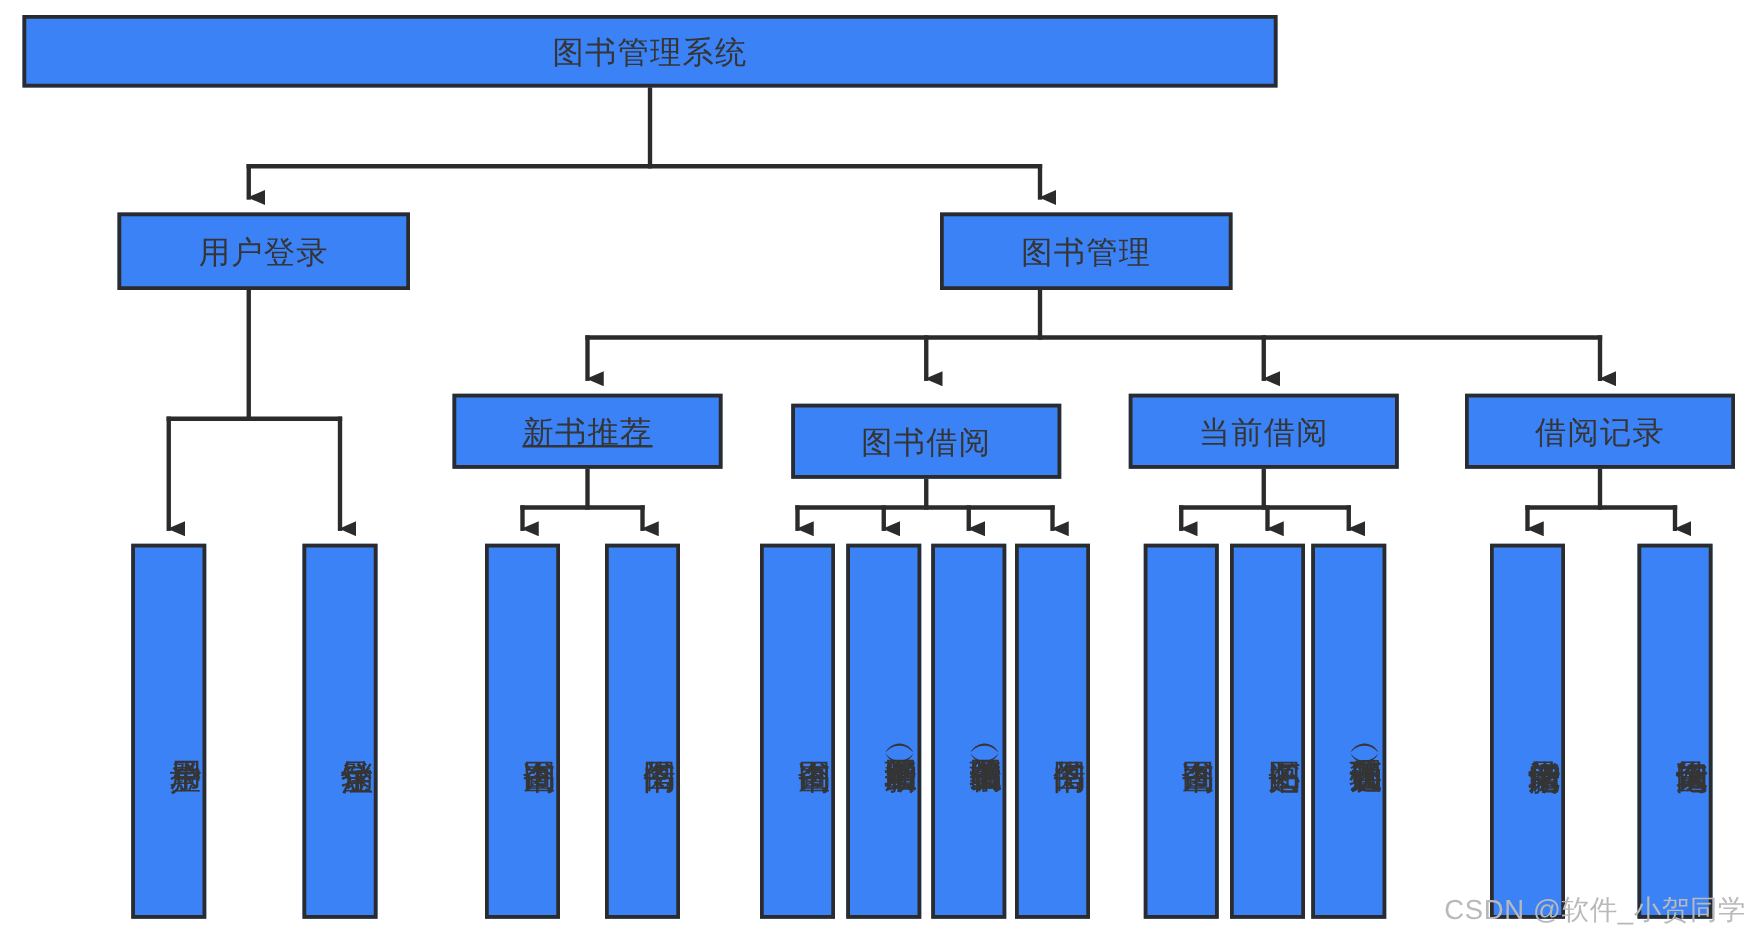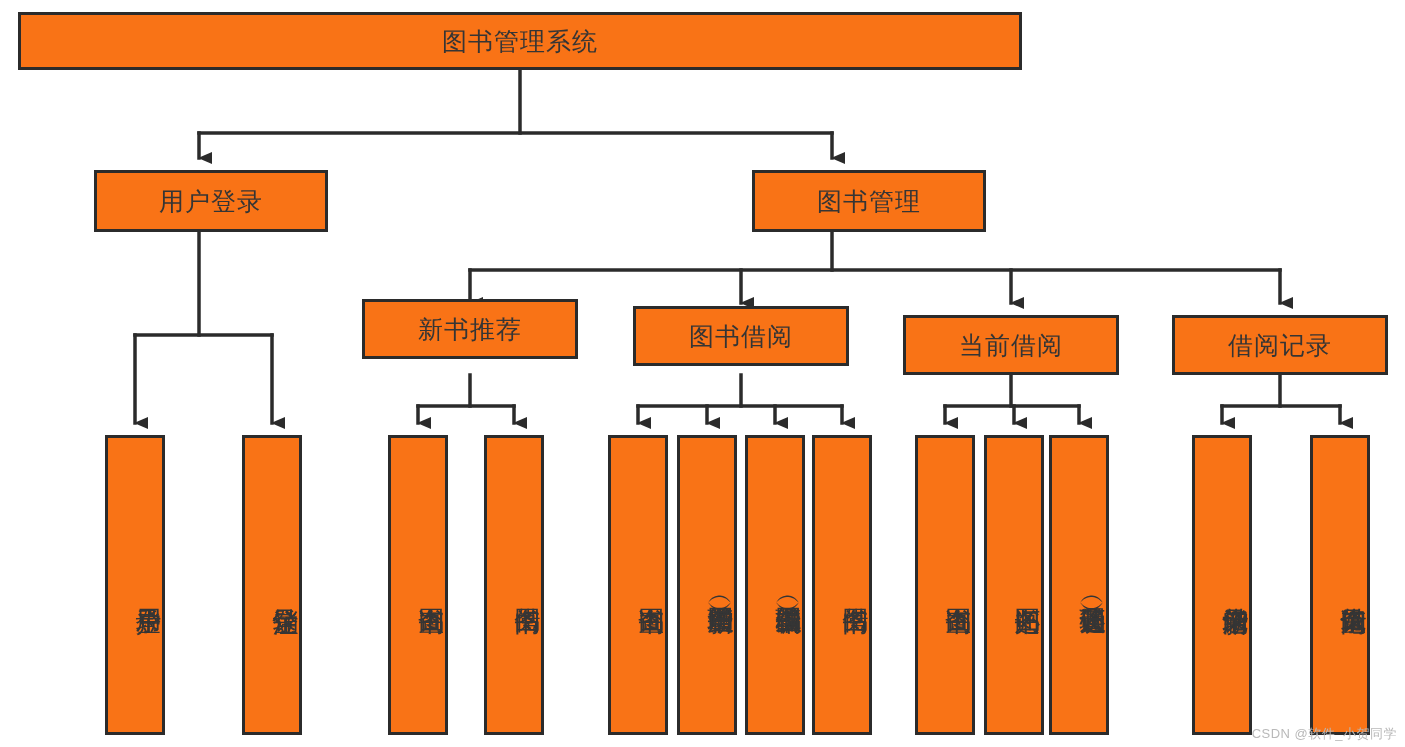--- a/index.html
+++ b/index.html
@@ -19,21 +19,21 @@
   }
   #diagram-svg {
     position: absolute;
     left: 0;
     top: 0;
   }
   .node-box {
     position: absolute;
     box-sizing: border-box;
     border: 3px solid #2b2b2b;
-    background: #f97316;
+    background: #3b82f6;
     display: flex;
     align-items: center;
     justify-content: center;
     color: #353535;
   }
   .node-box.horizontal {
     font-size: 25px;
     letter-spacing: 1px;
   }
   .node-box.vertical {
@@ -50,21 +50,21 @@
     padding-top: 3px;
   }
   .node-label {
     display: block;
     white-space: nowrap;
   }
   #watermark {
     position: absolute;
     right: 8px;
     bottom: 4px;
-    font-size: 13px;
+    font-size: 22px;
     color: #b9b9b9;
     letter-spacing: 0.5px;
     white-space: nowrap;
     pointer-events: none;
   }
 </style>
 </head>
 <body>
 
 <div id="canvas">
@@ -123,24 +123,24 @@
     <span class="node-label">图书管理系统</span>
   </div>
 
   <div class="node-box horizontal" style="left: 82px; top: 170px; width: 234px; height: 62px; margin-left: 12px;">
     <span class="node-label">用户登录</span>
   </div>
   <div class="node-box horizontal" style="left: 752px; top: 170px; width: 234px; height: 62px;">
     <span class="node-label">图书管理</span>
   </div>
 
-  <div class="node-box horizontal" style="left: 362px; top: 299px; width: 216px; height: 60px;">
+  <div class="node-box horizontal" style="left: 362px; top: 315px; width: 216px; height: 60px; text-decoration: underline;">
     <span class="node-label">新书推荐</span>
   </div>
-  <div class="node-box horizontal" style="left: 633px; top: 306px; width: 216px; height: 60px;">
+  <div class="node-box horizontal" style="left: 633px; top: 323px; width: 216px; height: 60px;">
     <span class="node-label">图书借阅</span>
   </div>
   <div class="node-box horizontal" style="left: 1172px; top: 315px; width: 216px; height: 60px;">
     <span class="node-label">借阅记录</span>
   </div>
   <div class="node-box horizontal" style="left: 903px; top: 315px; width: 216px; height: 60px;">
     <span class="node-label">当前借阅</span>
   </div>
 
   <div class="node-box vertical" style="left: 105px; top: 435px; width: 60px; height: 300px;">

